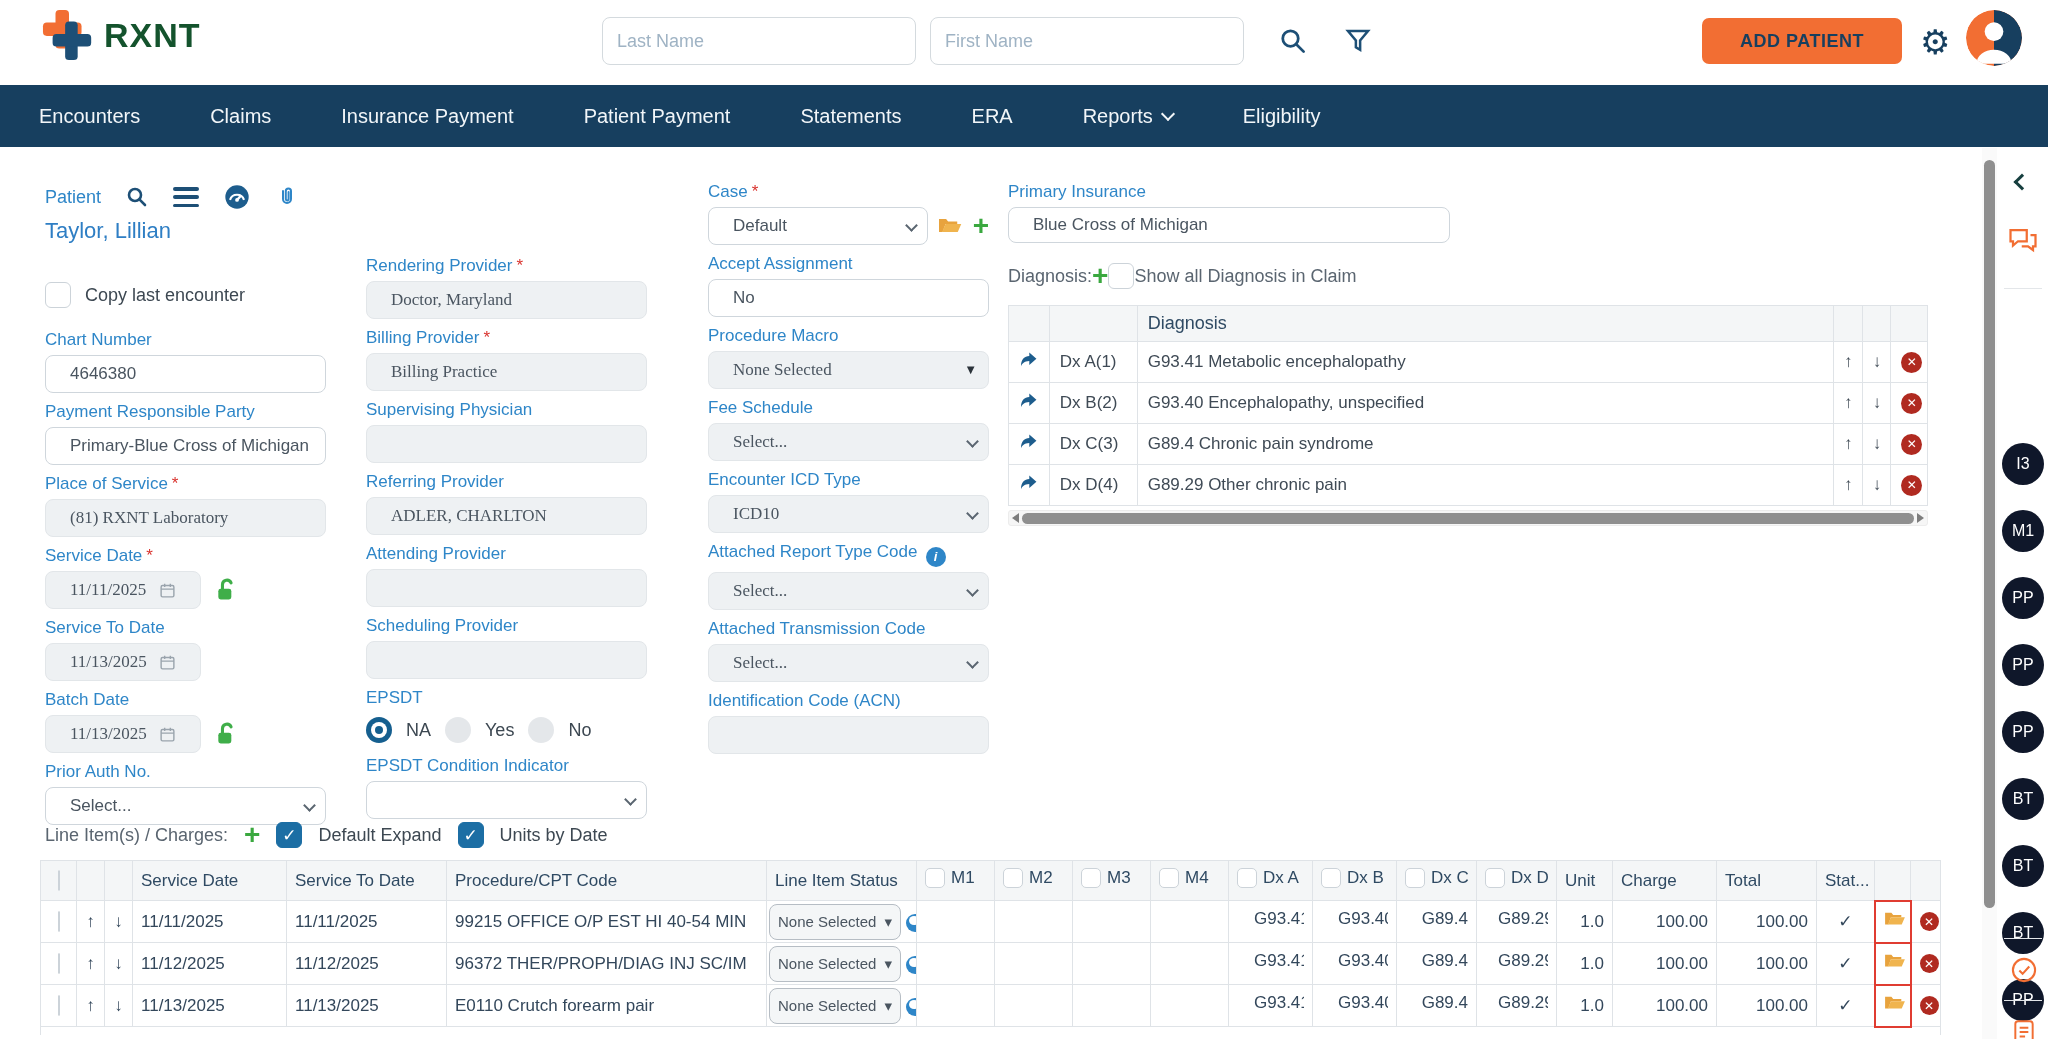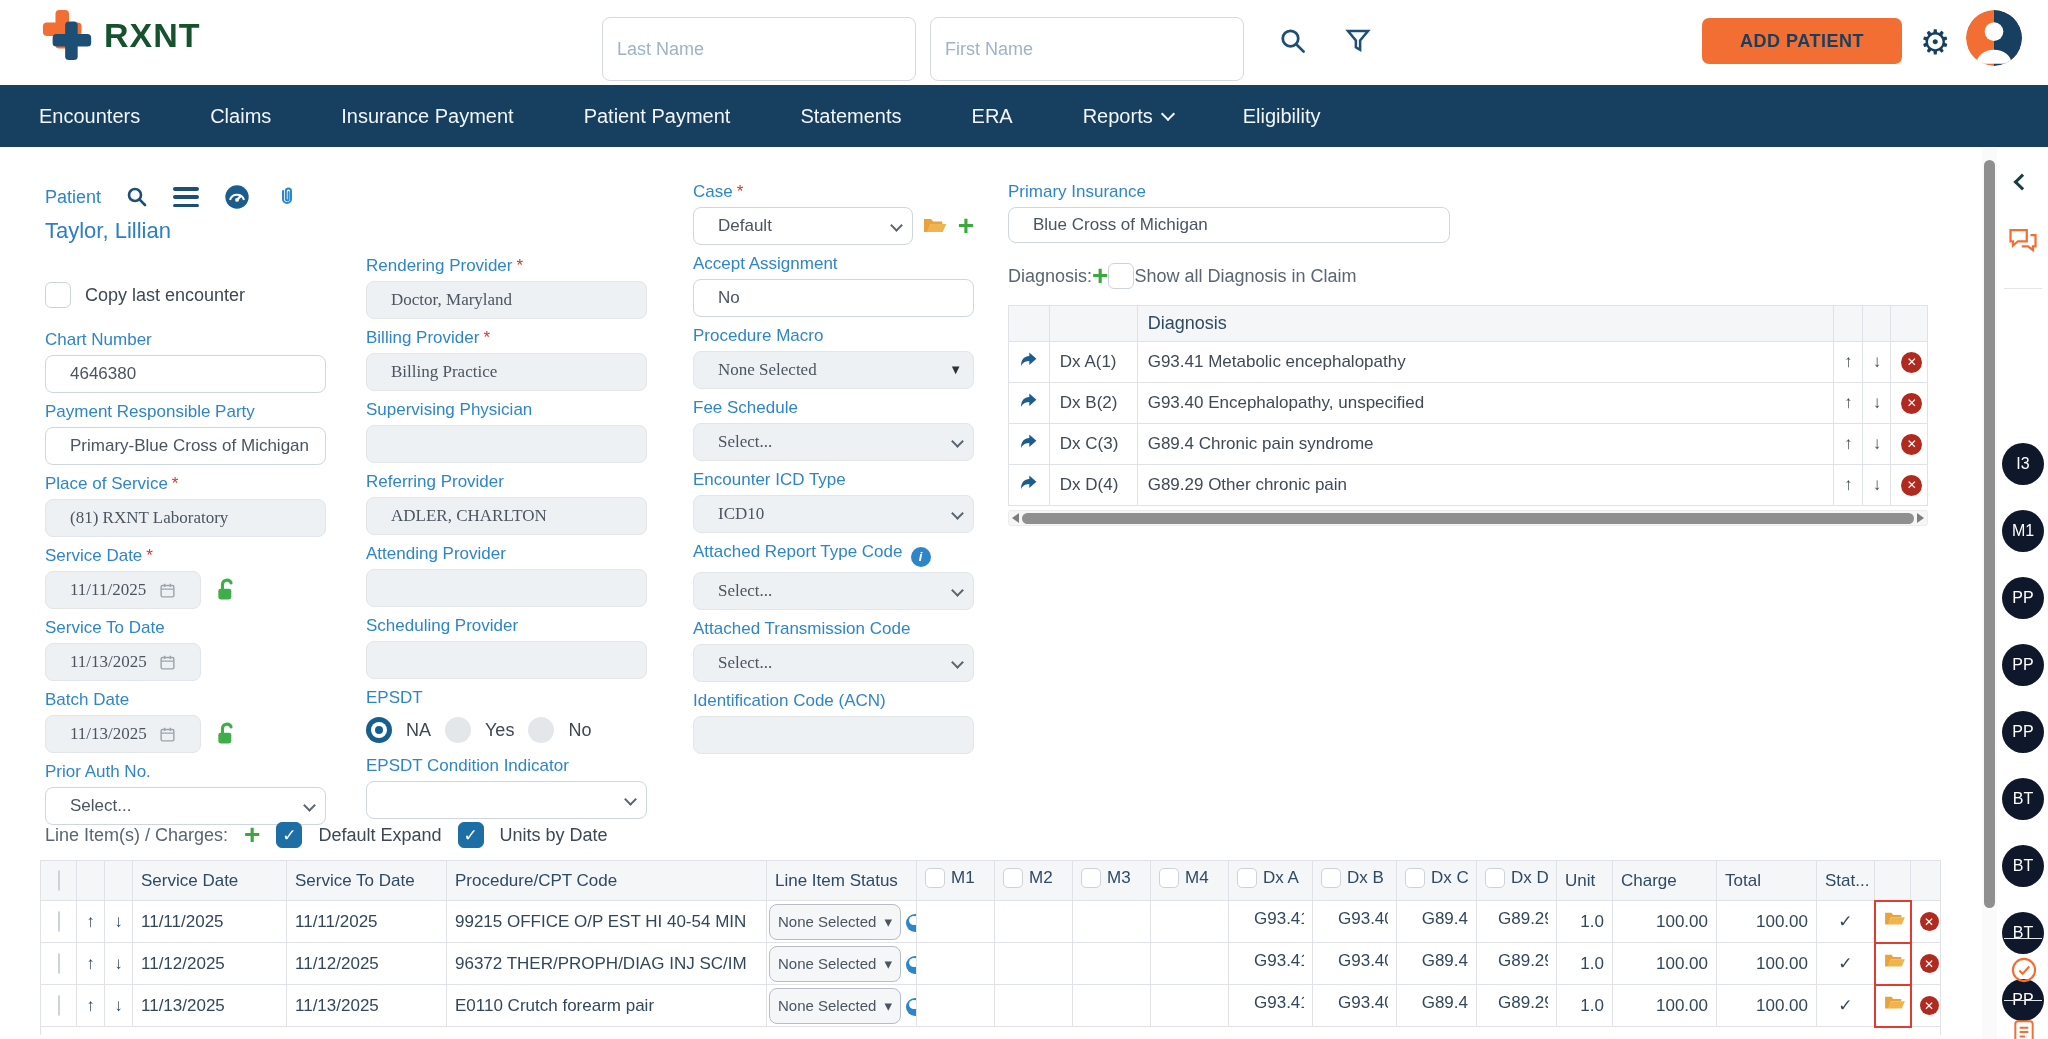--- a/index.html
+++ b/index.html
@@ -8,21 +8,21 @@
     --ink:#3f4a55; --ink2:#33475b; --muted:#5a6570;
     --line:#dfe3e7; --greybg:#eef1f3; --hdrbg:#f4f6f7;
   }
   *{box-sizing:border-box;margin:0;padding:0;}
   html,body{width:2048px;height:1039px;overflow:hidden;background:#fff;
     font-family:"Liberation Sans","DejaVu Sans",sans-serif;color:var(--ink);}
   
   .hdr{position:absolute;left:0;top:0;width:2048px;height:85px;background:#fff;}
   .logo{position:absolute;left:42px;top:8px;display:flex;align-items:center;gap:8px;}
   .brand{font-size:34px;font-weight:bold;color:#14532d;letter-spacing:1px;}
-  .srch{position:absolute;top:17px;height:64px;width:314px;border:1px solid #d4dade;border-radius:8px;
+  .srch{position:absolute;top:17px;height:48px;width:314px;border:1px solid #d4dade;border-radius:8px;
     padding:0 14px;font-size:18px;color:#4a5560;outline:none;font-family:inherit;}
   .srch::placeholder{color:#9fb3c4;}
   .hicon{position:absolute;top:26px;width:30px;height:30px;cursor:pointer;}
   .addbtn{position:absolute;left:1702px;top:18px;width:200px;height:46px;background:var(--orange);
     border:none;border-radius:7px;color:var(--navy);font-weight:bold;font-size:18px;letter-spacing:.5px;cursor:pointer;}
   .gear{position:absolute;left:1920px;top:18px;font-size:34px;color:var(--navy);cursor:pointer;line-height:48px;}
   .avatar{position:absolute;left:1966px;top:10px;width:56px;height:56px;border-radius:50%;overflow:hidden;cursor:pointer;}
   
   .nav{position:absolute;left:0;top:85px;width:2048px;height:62px;background:var(--navy);
     display:flex;align-items:center;padding-left:39px;gap:70px;}
@@ -313,21 +313,21 @@
   </div>
   <div class="f">
     <label class="lbl">EPSDT Condition Indicator</label>
     <div class="inp sel">
       <span></span>
       <i class="vchev"></i>
     </div>
   </div>
 </div>
 
-<div class="col" style="left:693px;top:182px">
+<div class="col" style="left:708px;top:182px">
   <div class="f">
     <label class="lbl"><span>Case</span><span class="req">*</span></label>
     <div style="display:flex;align-items:center;gap:10px">
       <div class="inp sel" style="width:232px">
         <span>Default</span>
         <i class="vchev"></i>
       </div>
       <svg width="26" height="22" viewBox="0 0 24 20">
         <path d="M1 3h7l2 2.5h9v2.5H7.5L4.5 16H1z" fill="#e8a33d"></path>
         <path d="M7.5 8H23l-3.5 8H4z" fill="#f0b44e"></path>

